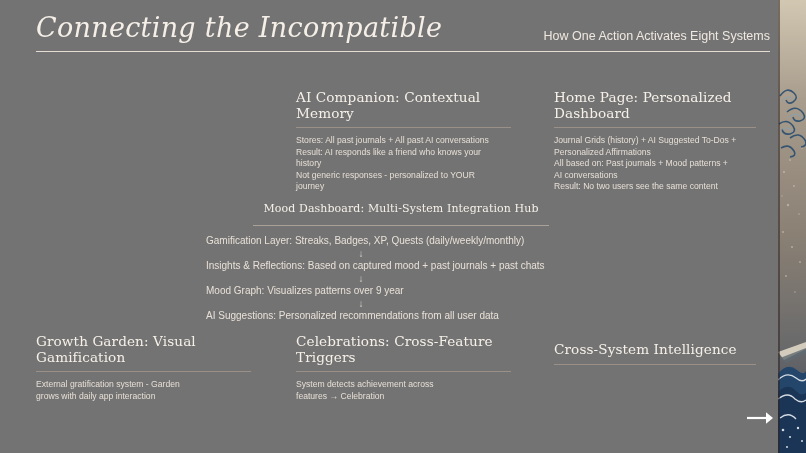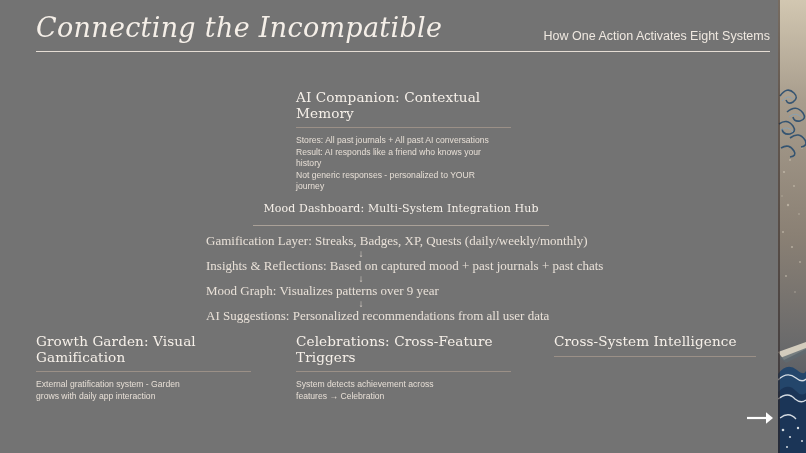--- a/index.html
+++ b/index.html
@@ -116,39 +116,39 @@
   #card-hub .card-rule {
     width: 296px;
     margin: 8px auto 0 auto;
     background: #bcb0a4;
   }
   .hub-flow {
     margin-top: 9px;
     padding-left: 1px;
   }
   .hub-step {
-    font-family: Liberation Serif, serif;
-    font-size: 13px;
+    font-family: Liberation Sans, sans-serif;
+    font-size: 10px;
     line-height: 12px;
     color: #e9e1d8;
     white-space: nowrap;
   }
   .hub-arrow {
     text-align: center;
     font-size: 10px;
     line-height: 11px;
     color: #ded5cb;
     width: 310px;
     margin: 1px 0 1px 0;
   }
 
   
   #card-garden      { left: 36px;  top: 334px; width: 240px; }
   #card-celebrations{ left: 296px; top: 334px; width: 240px; }
-  #card-crosssys    { left: 554px; top: 334px; width: 216px; }
+  #card-crosssys    { left: 554px; top: 342px; width: 216px; }
   #card-garden       .card-rule { width: 215px; }
   #card-celebrations .card-rule { width: 215px; }
   #card-crosssys     .card-rule { width: 202px; }
 
   
   .next-arrow {
     position: absolute;
     left: 746px;
     top: 409px;
     width: 28px;
@@ -241,20 +241,29 @@
   <div class="card" id="card-ai">
     <div class="card-title">AI Companion: Contextual Memory</div>
     <div class="card-rule"></div>
     <div class="card-body">Stores: All past journals + All past AI conversations
 Result: AI responds like a friend who knows your
 history
 Not generic responses - personalized to YOUR
 journey</div>
   </div>
 
+  <div class="card" id="card-home">
+    <div class="card-title">Home Page: Personalized Dashboard</div>
+    <div class="card-rule"></div>
+    <div class="card-body">Journal Grids (history) + AI Suggested To-Dos +
+Personalized Affirmations
+All based on: Past journals + Mood patterns +
+AI conversations
+Result: No two users see the same content</div>
+  </div>
 
   <div class="card" id="card-hub">
     <div class="card-title">Mood Dashboard: Multi-System Integration Hub</div>
     <div class="card-rule"></div>
     <div class="hub-flow">
       <div class="hub-step">Gamification Layer: Streaks, Badges, XP, Quests (daily/weekly/monthly)</div>
       <div class="hub-arrow">↓</div>
       <div class="hub-step">Insights &amp; Reflections: Based on captured mood + past journals + past chats</div>
       <div class="hub-arrow">↓</div>
       <div class="hub-step">Mood Graph: Visualizes patterns over 9 year</div>

